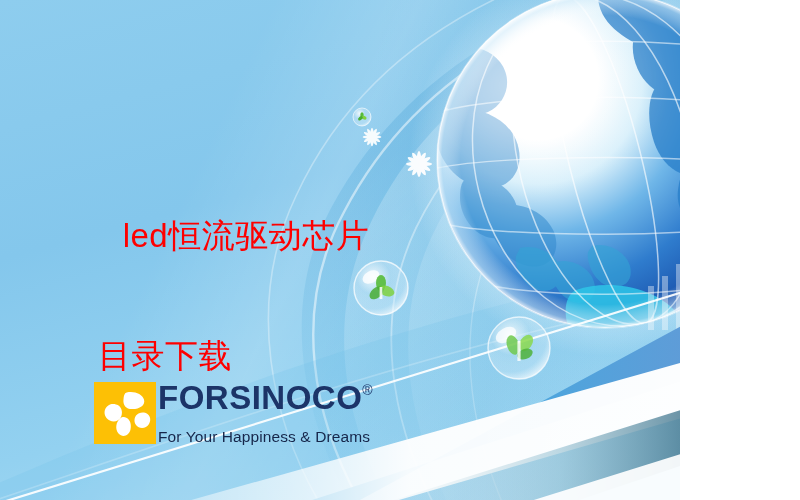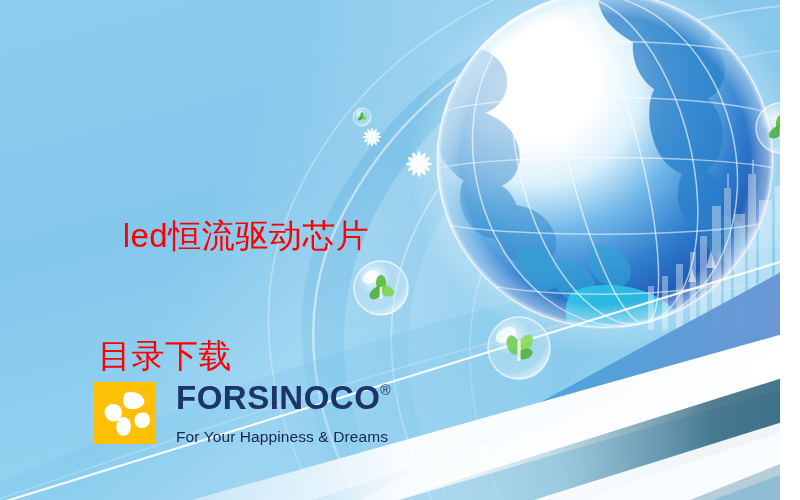--- a/index.html
+++ b/index.html
@@ -2,21 +2,21 @@
 <html><head>
 <meta charset="utf-8">
 <style>
   html, body {
     margin: 0;
     padding: 0;
     background: #ffffff;
   }
   #stage {
     position: relative;
-    width: 780px;
+    width: 680px;
     height: 500px;
     overflow: hidden;
     font-family: "Liberation Sans", sans-serif;
     background: #8bcbed;
   }
   
   .bg-base {
     position: absolute;
     inset: 0;
     background:
@@ -48,21 +48,21 @@
   }
   .headline .l2 { display:block; padding-left: 14px; margin-top: 23px; }
 
   
   .logo {
     position: absolute;
     left: 70px;
     top: 381px;
     display: flex;
     align-items: center;
-    gap: 20px;
+    gap: 2px;
     padding-left: 24px;
   }
   .logo-mark {
     width: 62px;
     height: 62px;
     background: #fdc005;
     position: relative;
     flex: none;
   }
   .logo-text { display: flex; flex-direction: column; }

